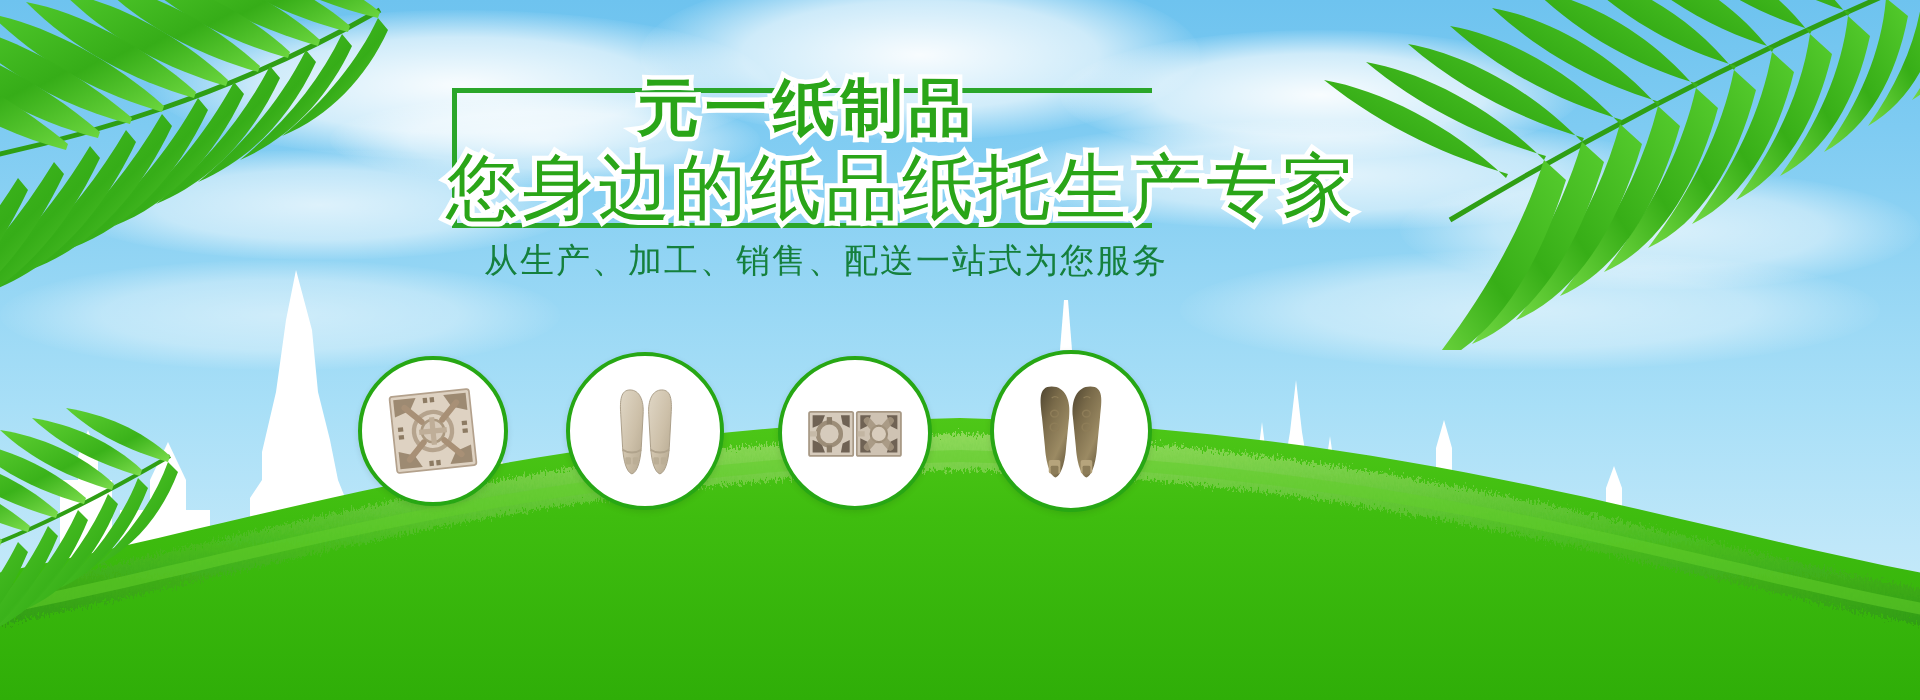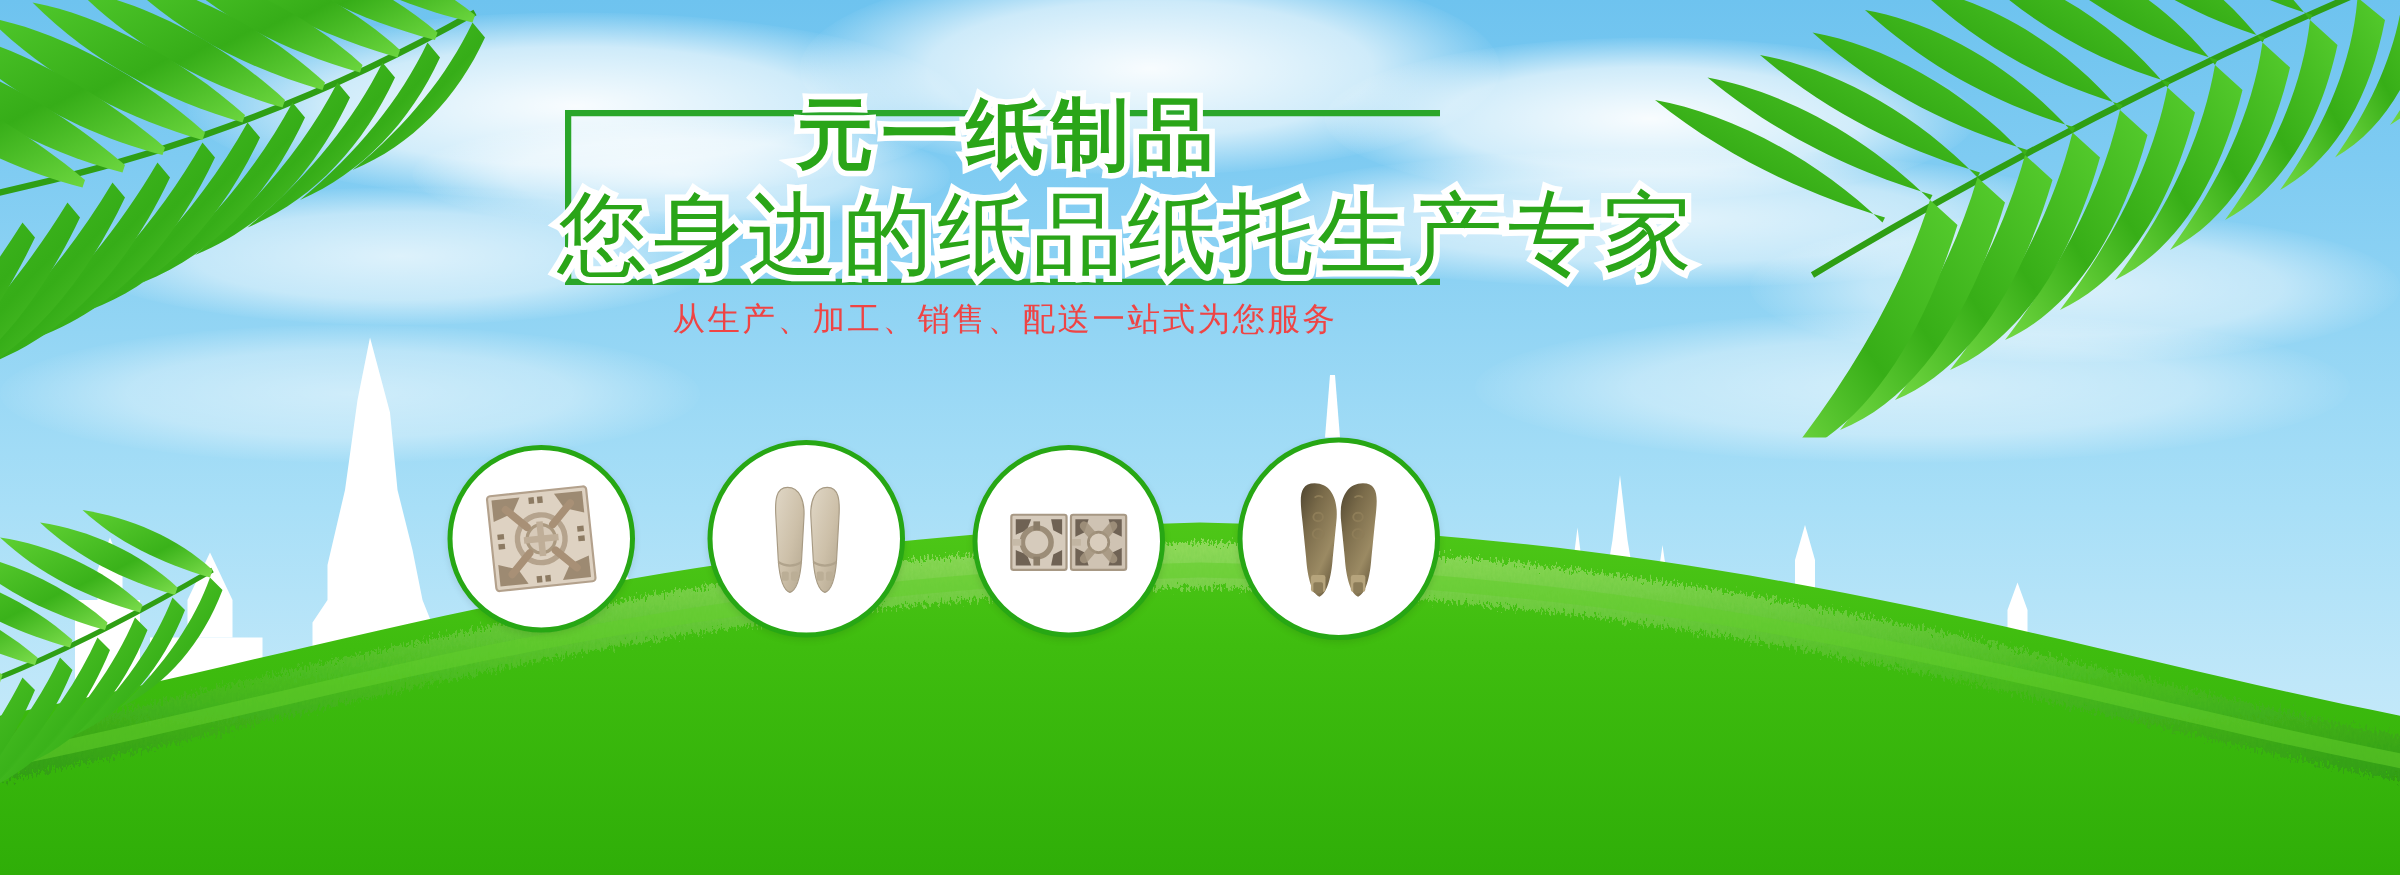--- a/index.html
+++ b/index.html
@@ -93,23 +93,23 @@
     -webkit-text-stroke:10px #ffffff;
     paint-order:stroke fill;
     font-family:"DejaVu Sans", sans-serif;
   }
 
   .subtitle {
     position:absolute;
     left:484px; top:238px;
     width:640px;
     text-align:center;
-    font-size:26px;
+    font-size:34px;
     letter-spacing:2px;
-    color:#ef4444;
+    color:#15803d;
     white-space:nowrap;
     font-family:Liberation Serif, serif;
   }
 
   
   .circle {
     position:absolute;
     border-radius:50%;
     background:#ffffff;
     border:4px solid #27a714;

